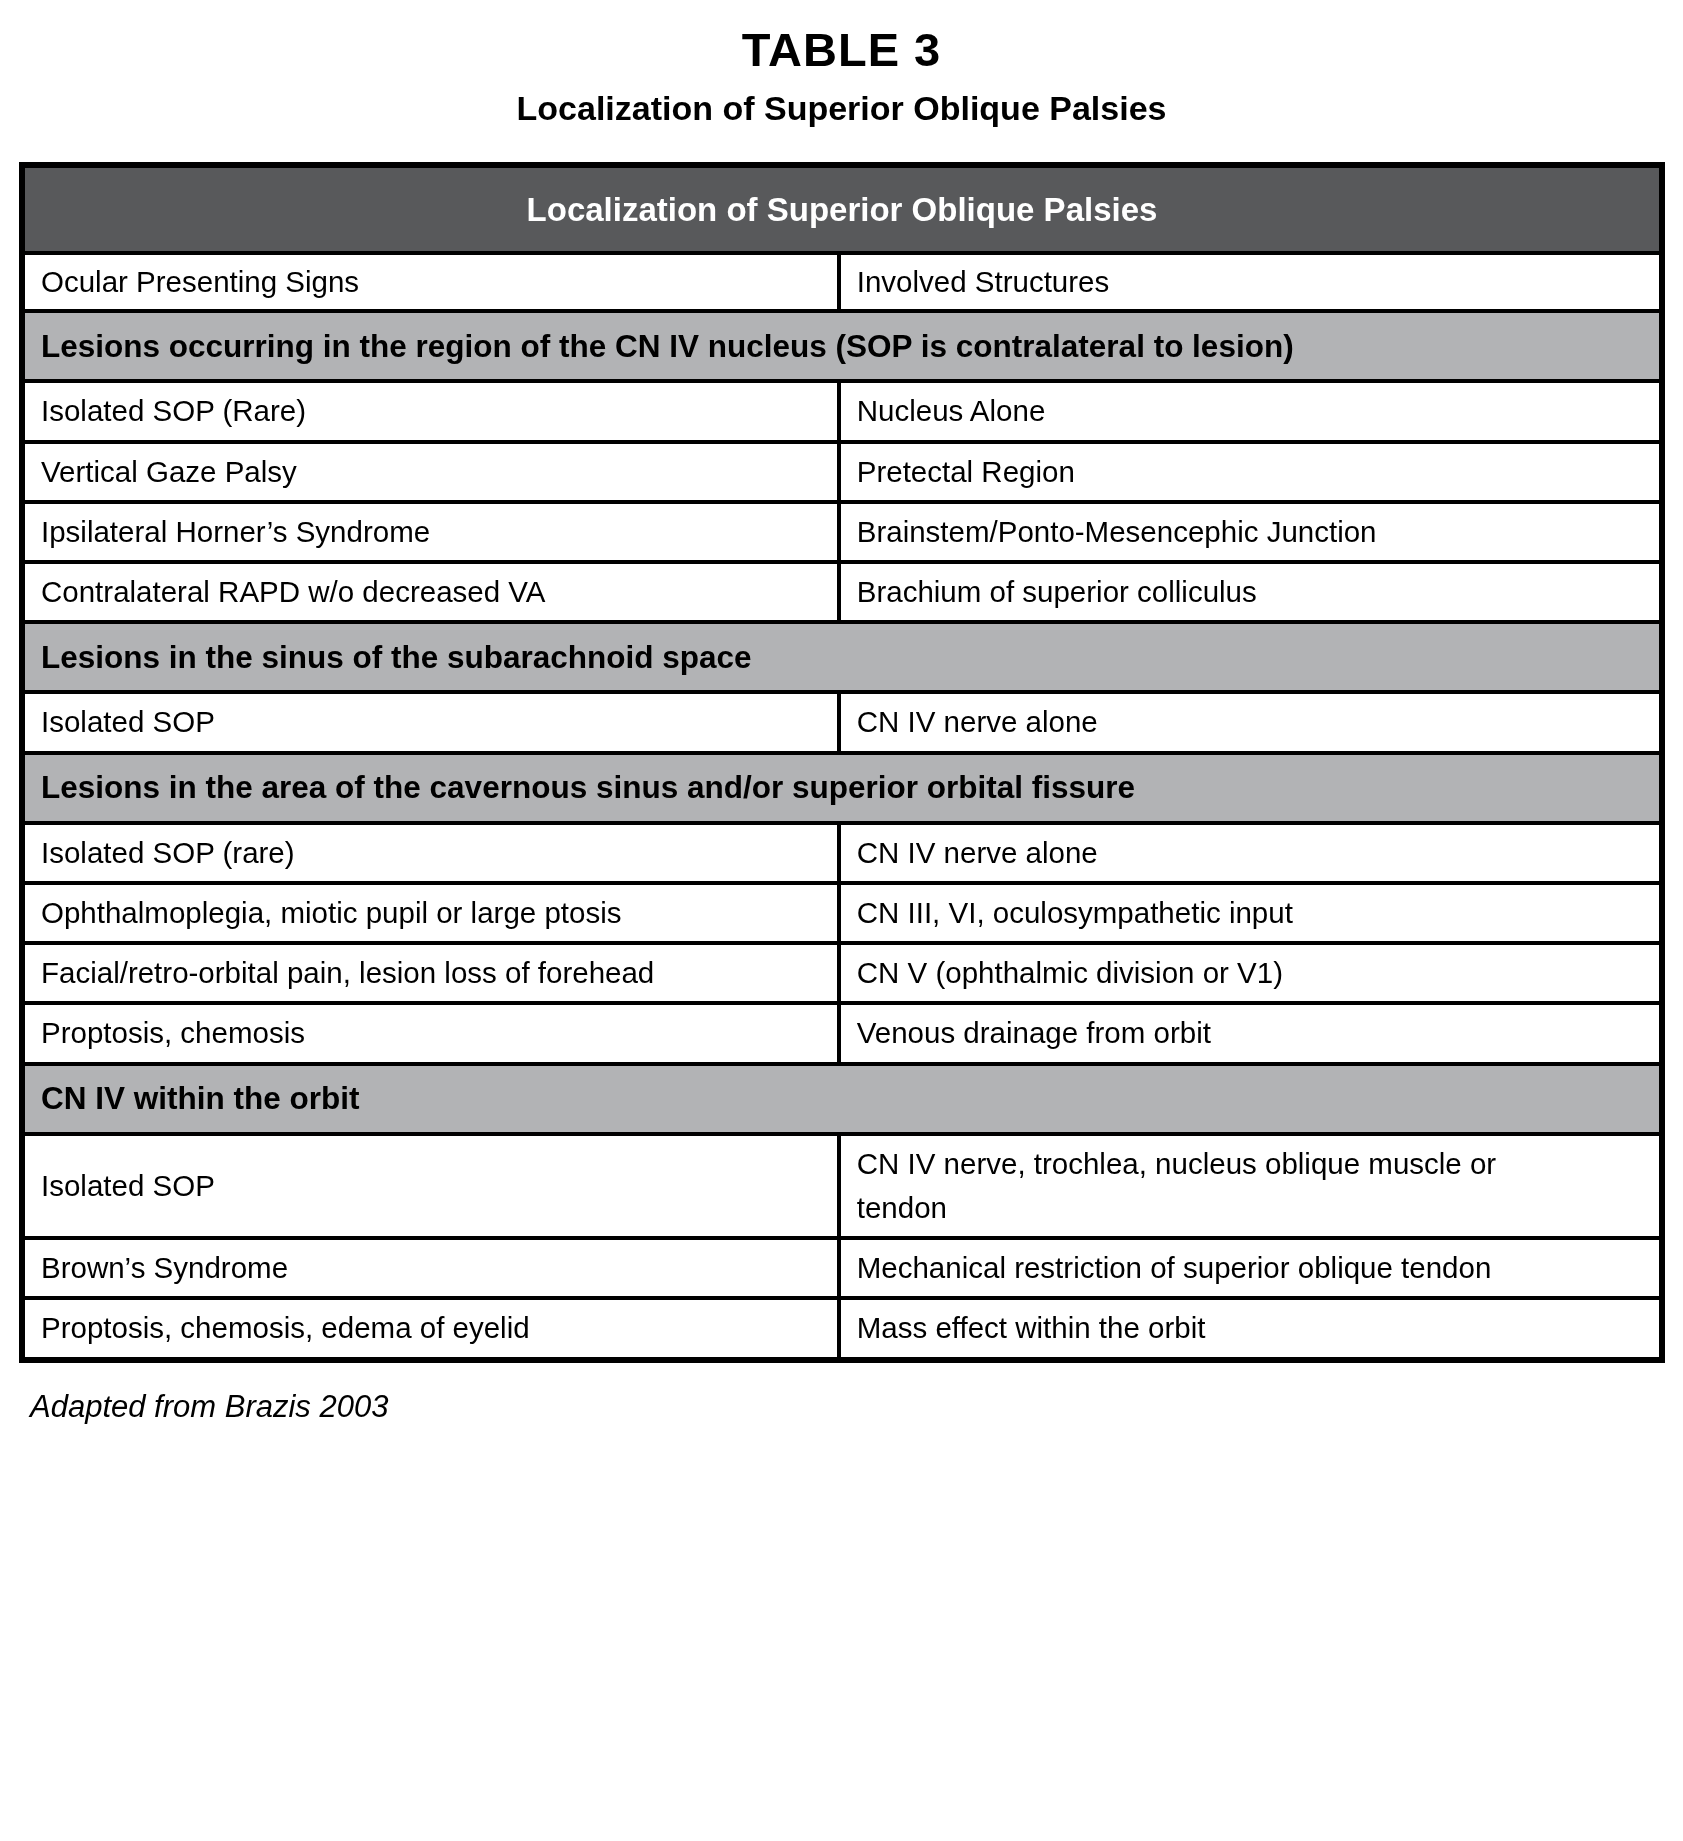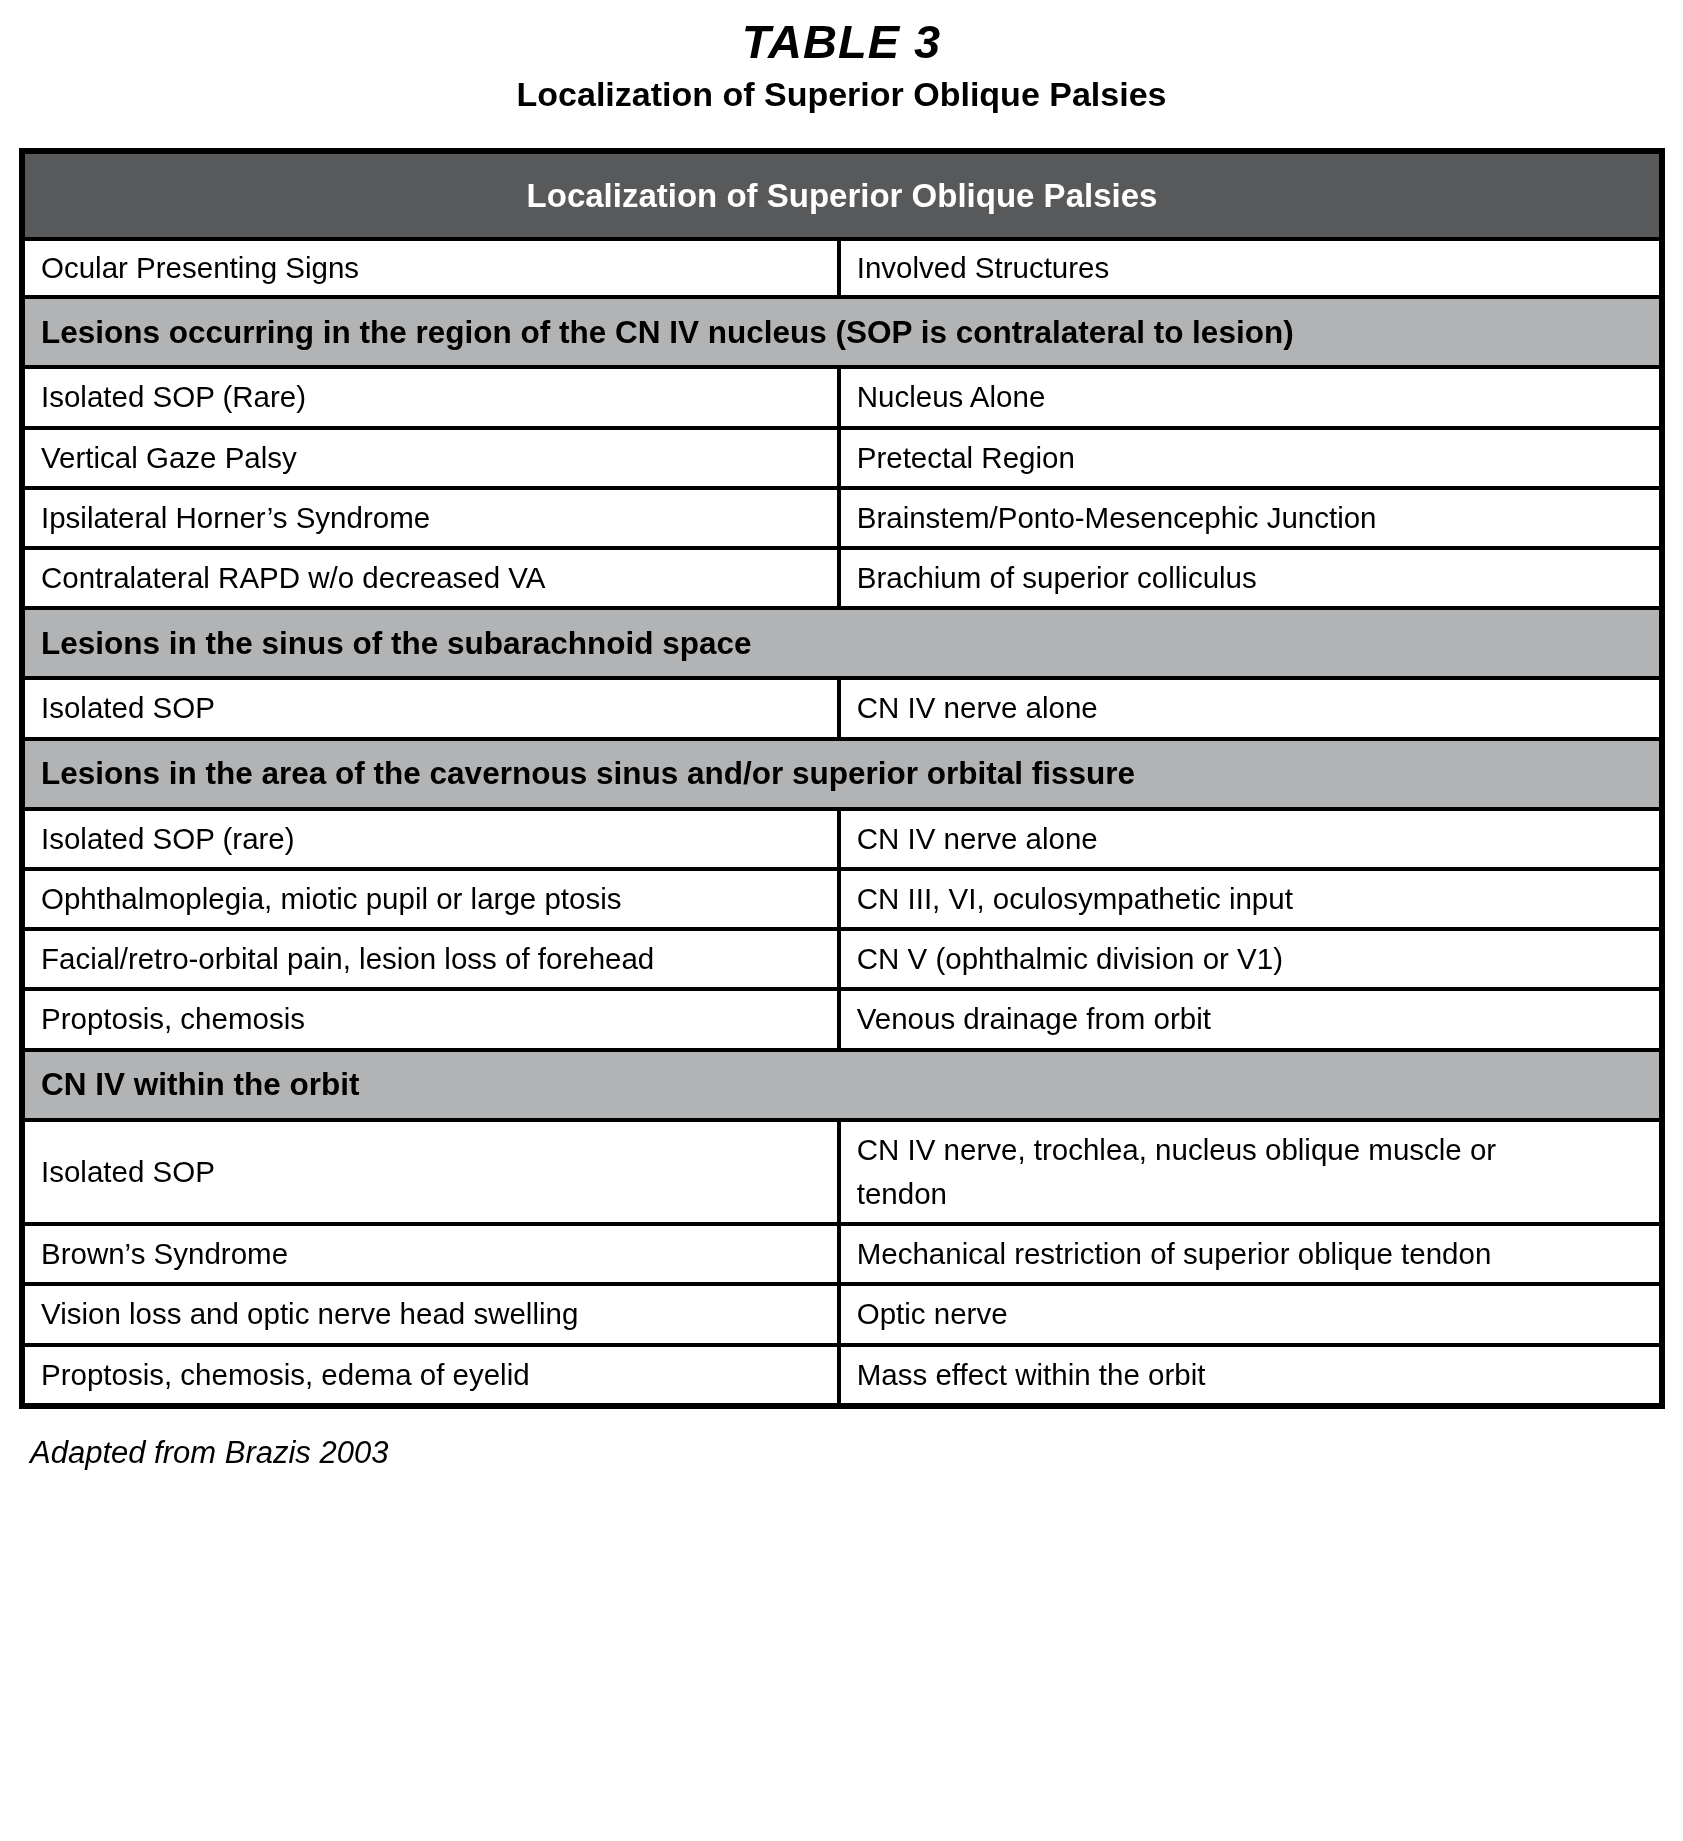--- a/index.html
+++ b/index.html
@@ -16,23 +16,22 @@
     height: 1841px;
     background: #ffffff;
     position: relative;
   }
   .page-title {
     text-align: center;
     font-weight: bold;
     font-size: 47px;
     letter-spacing: 1px;
     padding-top: 12px;
-    margin: 4px;
+    margin: 12px;
     line-height: 1.1;
-    font-style: italic;
   }
   .page-subtitle {
     text-align: center;
     font-weight: bold;
     font-size: 34px;
     margin: 6px 0 0 0;
     line-height: 1.2;
   }
   table.loc {
     border-collapse: collapse;
@@ -199,28 +198,20 @@
         <tr class="data">
           <td>
             <div class="w">Brown’s Syndrome</div>
           </td>
           <td>
             <div class="w">Mechanical restriction of superior oblique tendon</div>
           </td>
         </tr>
         <tr class="data">
           <td>
-            <div class="w">Vision loss and optic nerve head swelling</div>
-          </td>
-          <td>
-            <div class="w">Optic nerve</div>
-          </td>
-        </tr>
-        <tr class="data">
-          <td>
             <div class="w">Proptosis, chemosis, edema of eyelid</div>
           </td>
           <td>
             <div class="w">Mass effect within the orbit</div>
           </td>
         </tr>
       </tbody>
   </table>
 
   <div class="footer-note">Adapted from Brazis 2003</div>

